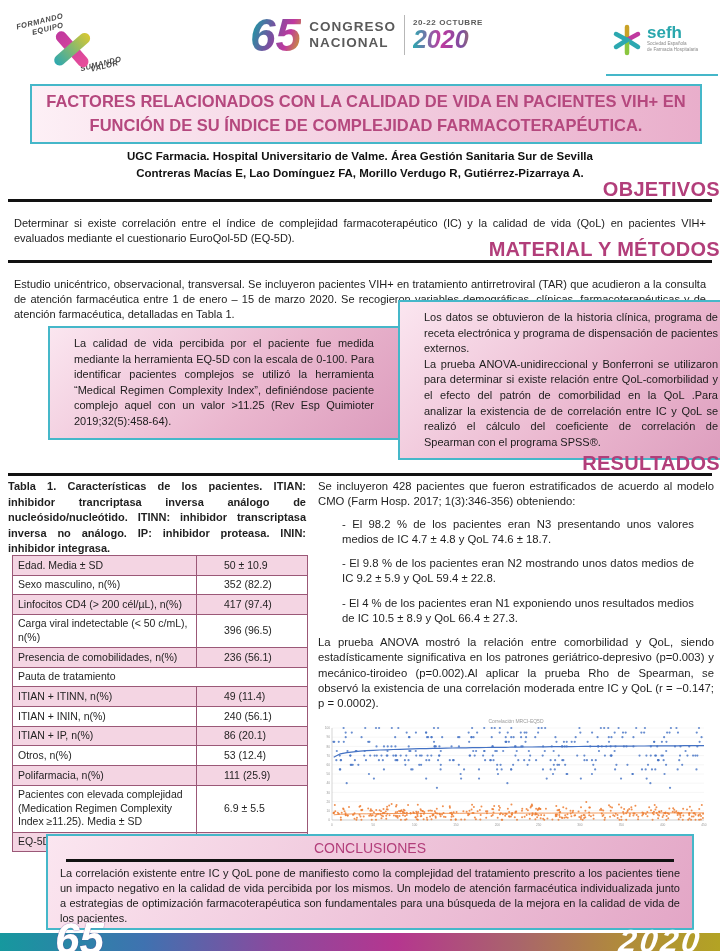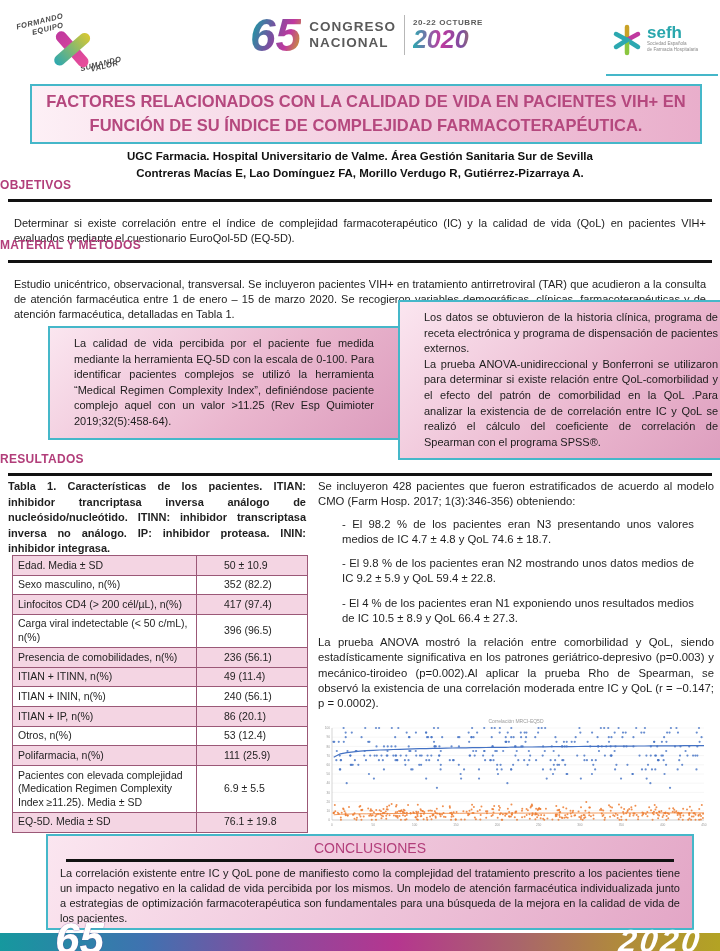--- a/index.html
+++ b/index.html
@@ -32,21 +32,21 @@
 
   
   .title-box{position:absolute;top:84px;left:30px;width:656px;height:56px;
              border:2px solid #45b7c9;background:linear-gradient(90deg,#fdf0f6,#e9aecb);
              display:flex;align-items:center;justify-content:center;padding:0 6px;}
   .title-box h1{margin:4px;font-size:16.5px;line-height:1.45;text-align:center;color:#b5487e;}
   .authors{position:absolute;top:148px;left:0;width:720px;text-align:center;
            font-size:11.5px;font-weight:bold;line-height:1.45;color:#111;}
 
   
-  .sec-head{position:absolute;width:720px;text-align:left;font-size:12px;font-weight:bold;color:#b23e7a;letter-spacing:.3px;}
+  .sec-head{position:absolute;width:720px;text-align:right;font-size:20px;font-weight:bold;color:#b23e7a;letter-spacing:.3px;}
   .rule{position:absolute;left:8px;width:704px;height:2.5px;background:#121212;}
 
   .para{position:absolute;font-size:11px;line-height:1.38;text-align:justify;color:#1c1c1c;}
 
   
   .pinkbox{position:absolute;border:2px solid #45b7c9;
            background:linear-gradient(135deg,#fbe6f0 0%,#eab6ce 60%,#dc9cbd 100%);
            font-size:11px;line-height:1.42;text-align:justify;padding:8px 24px;color:#1c1c1c;}
   .box-left{top:326px;left:48px;width:300px;}
   .box-right{top:300px;left:398px;width:294px;white-space:pre-line;}
@@ -179,20 +179,23 @@
           <td>Linfocitos CD4 (&gt; 200 cél/µL), n(%)</td>
           <td class="val">417 (97.4)</td>
         </tr>
         <tr>
           <td>Carga viral indetectable (&lt; 50 c/mL), n(%)</td>
           <td class="val">396 (96.5)</td>
         </tr>
         <tr class="shade">
           <td>Presencia de comobilidades, n(%)</td>
           <td class="val">236 (56.1)</td>
+        </tr>
+        <tr>
+          <td colspan="2">Pauta de tratamiento</td>
         </tr>
         <tr class="shade">
           <td>ITIAN + ITINN, n(%)</td>
           <td class="val">49 (11.4)</td>
         </tr>
         <tr>
           <td>ITIAN + ININ, n(%)</td>
           <td class="val">240 (56.1)</td>
         </tr>
         <tr class="shade">

